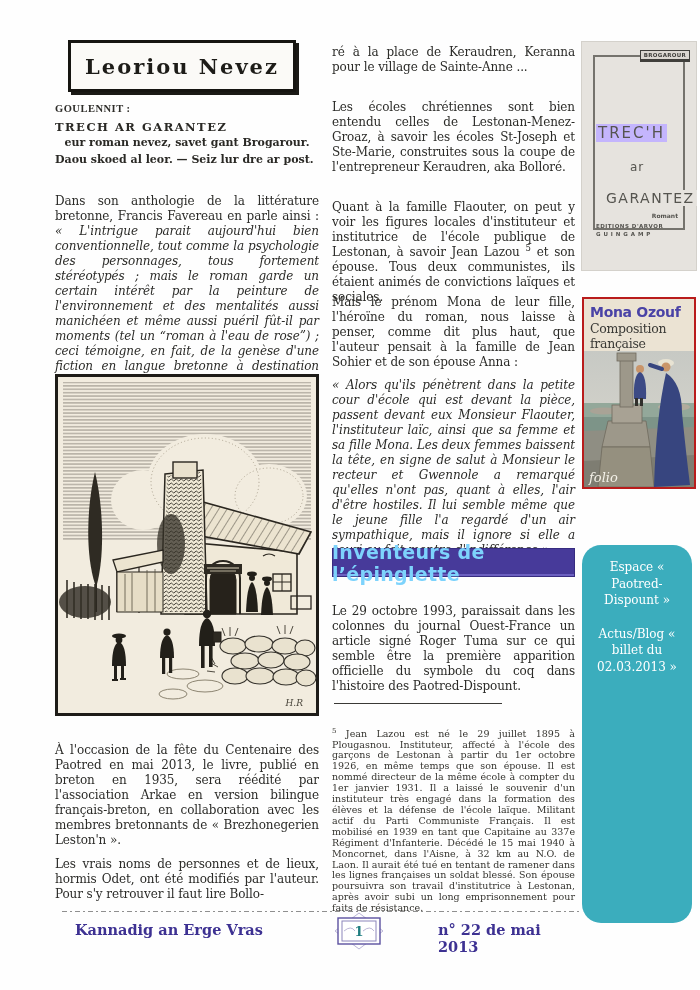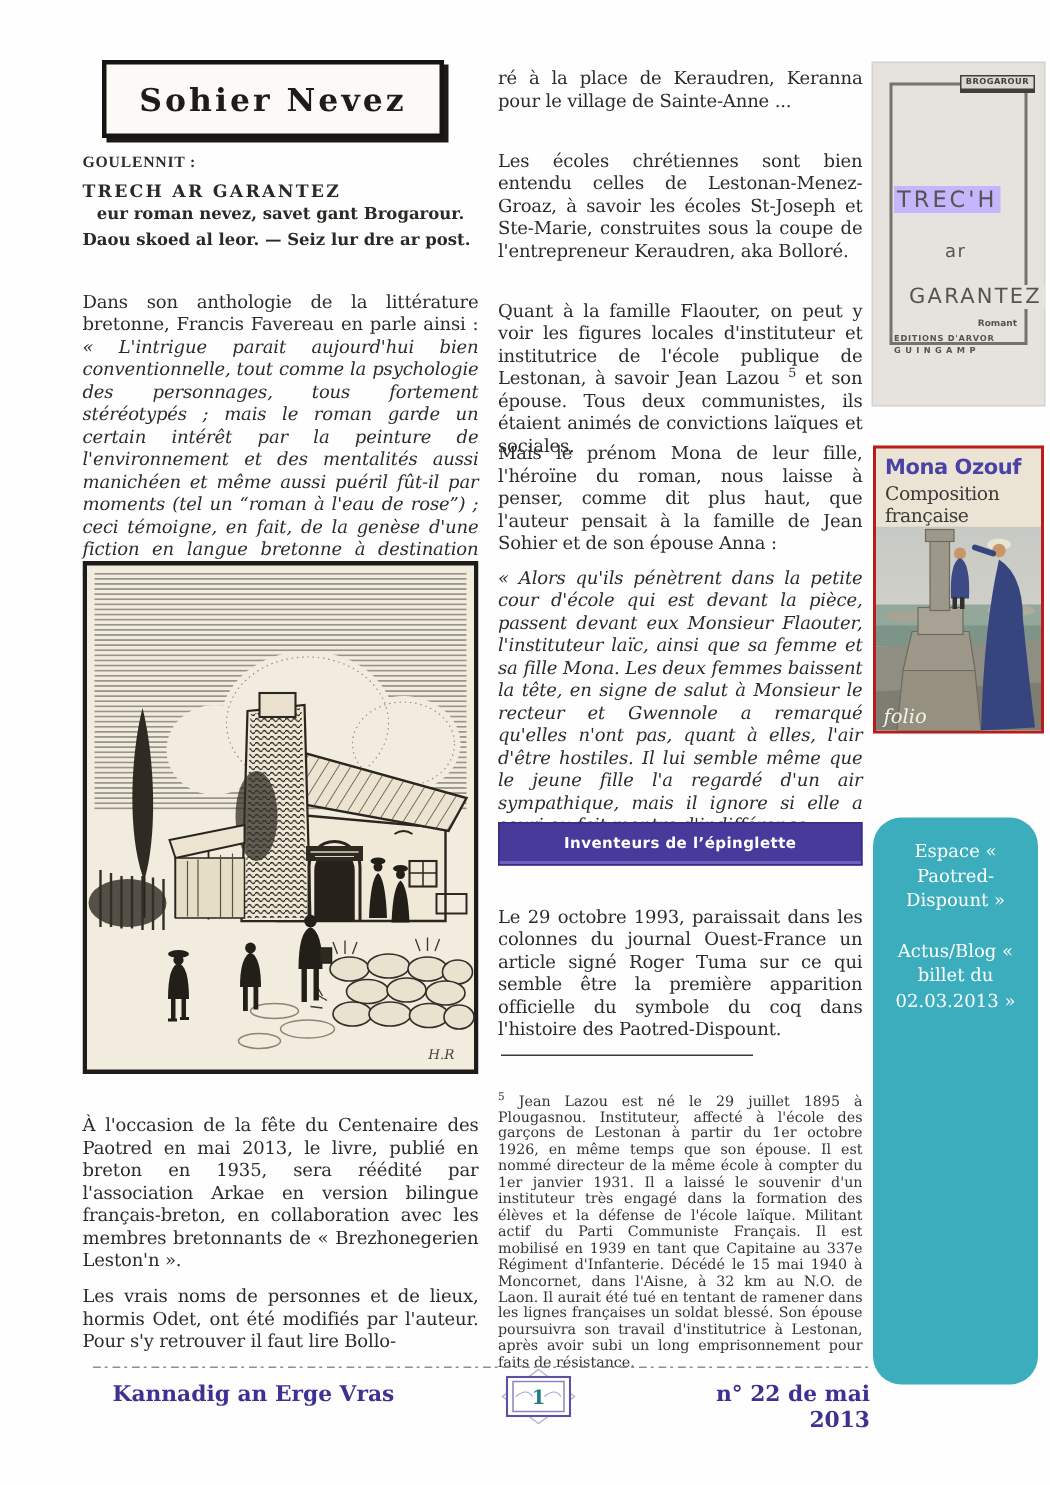--- a/index.html
+++ b/index.html
@@ -25,21 +25,21 @@
   .lp3{position:absolute;left:0;top:845px;width:264px;}
   
   .mp1{position:absolute;left:0;top:33px;width:243px;}
   .mp2{position:absolute;left:0;top:88px;width:243px;}
   .mp3{position:absolute;left:0;top:188px;width:243px;}
   .mp4{position:absolute;left:0;top:283px;width:243px;}
   .mquote{position:absolute;left:0;top:366px;width:243px;font-style:italic;}
   .sec-header{position:absolute;left:0;top:548px;width:243px;height:29px;background:#473a9a;
               box-shadow:inset 0 0 0 1px #372c80, inset 0 -3px 0 #6c60c0;
               display:flex;align-items:center;justify-content:center;}
-  .sec-header span{color:#ffffff;font-family:"DejaVu Sans",sans-serif;font-weight:bold;font-size:10px;letter-spacing:0.3px;}
+  .sec-header span{color:#7dd3fc;font-family:"DejaVu Sans",sans-serif;font-weight:bold;font-size:19px;letter-spacing:0.3px;}
   .mp5{position:absolute;left:0;top:592px;width:243px;}
   .fn-sep{position:absolute;left:2px;top:703px;width:168px;height:0;border-top:1.2px solid #3a3936;}
   .footnote{position:absolute;left:0;top:716px;width:243px;font-size:9.5px;line-height:10.9px;text-align:justify;color:#35342f;}
   .footnote sup{font-size:7px;}
   sup.ref{font-size:8.5px;line-height:0;}
   
   .cover1{position:absolute;left:0;top:42px;width:114px;height:228px;background:#e6e3de;
           box-shadow:0 0 0 1px #d4d1cb;}
   .cover1-frame{position:absolute;left:11px;top:13px;right:11px;bottom:40px;border:2px solid #75736d;}
   .badge{position:absolute;right:6px;top:8px;font-family:"DejaVu Sans",sans-serif;font-size:5.5px;font-weight:bold;
@@ -56,31 +56,31 @@
   .c2-sub{font-family:"DejaVu Sans",sans-serif;font-size:5.5px;font-weight:bold;color:#9b4f35;margin-top:2px;letter-spacing:0.2px;}
   .c2-photo{position:absolute;left:0;bottom:0;width:100%;height:136px;}
   .infobox{position:absolute;left:0;top:545px;width:110px;height:378px;background:#3badbd;color:#ffffff;
            display:flex;flex-direction:column;justify-content:flex-start;padding:14px 6px 0;box-sizing:border-box;border-radius:19px;}
   .infobox p{margin:0 0 17px;font-size:12px;line-height:16.5px;text-align:center;}
   
   .foot-sep{position:absolute;left:62px;top:911px;width:520px;height:2px;
             background-image:repeating-linear-gradient(90deg,#8f8f8f 0 5px,transparent 5px 8px,#8f8f8f 8px 10px,transparent 10px 13px);
             background-size:13px 1.4px;background-repeat:repeat-x;background-position:0 50%;}
   .foot-left{position:absolute;left:75px;top:921px;font-size:14.5px;font-weight:bold;color:#3d3192;}
-  .foot-right{position:absolute;left:438px;top:921px;width:142px;text-align:right;font-size:14.5px;font-weight:bold;color:#3d3192;}
+  .foot-right{position:absolute;left:438px;top:921px;width:142px;text-align:left;font-size:14.5px;font-weight:bold;color:#3d3192;}
   .ornament{position:absolute;left:330px;top:912px;width:58px;height:40px;}
 </style>
 </head>
 <body>
 
 <div class="page">
 
   <div class="col-left">
     <div class="ad-box">
-      <span class="ad-title">Sohier Nevez</span>
+      <span class="ad-title">Leoriou Nevez</span>
     </div>
     <div class="ad-goulennit">GOULENNIT :</div>
     <div class="ad-l2">TRECH AR GARANTEZ</div>
     <div class="ad-l3">eur roman nevez, savet gant Brogarour.</div>
     <div class="ad-l4">Daou skoed al leor. — Seiz lur dre ar post.</div>
 
     <p class="body-par lp1"><span>Dans son anthologie de la littérature bretonne, Francis Favereau en parle ainsi : </span><i>« L'intrigue parait aujourd'hui bien conventionnelle, tout comme la psychologie des personnages, tous fortement stéréotypés ; mais le roman garde un certain intérêt par la peinture de l'environnement et des mentalités aussi manichéen et même aussi puéril fût-il par moments (tel un “roman à l'eau de rose”) ; ceci témoigne, en fait, de la genèse d'une fiction en langue bretonne à destination d'un public populaire ».</i></p>
 
     <div class="illus">
       <svg width="264" height="342" viewBox="0 0 264 342" xmlns="http://www.w3.org/2000/svg">

